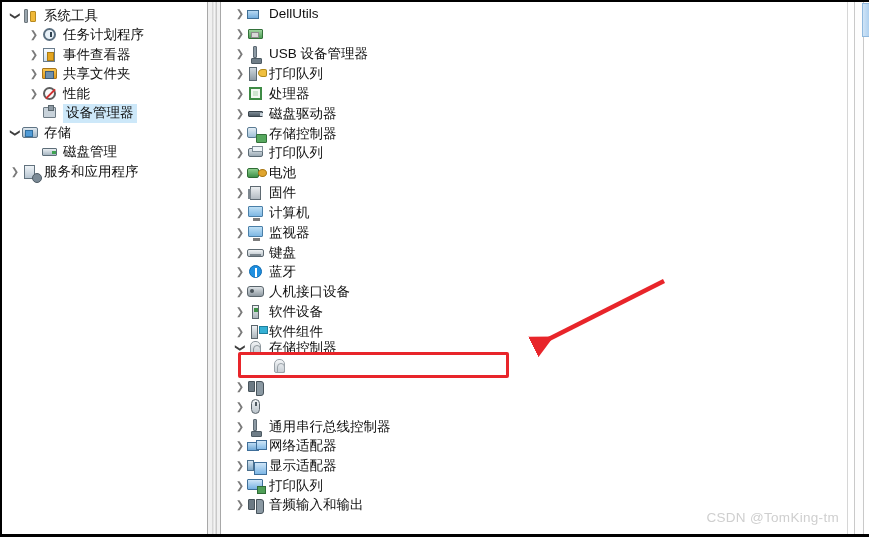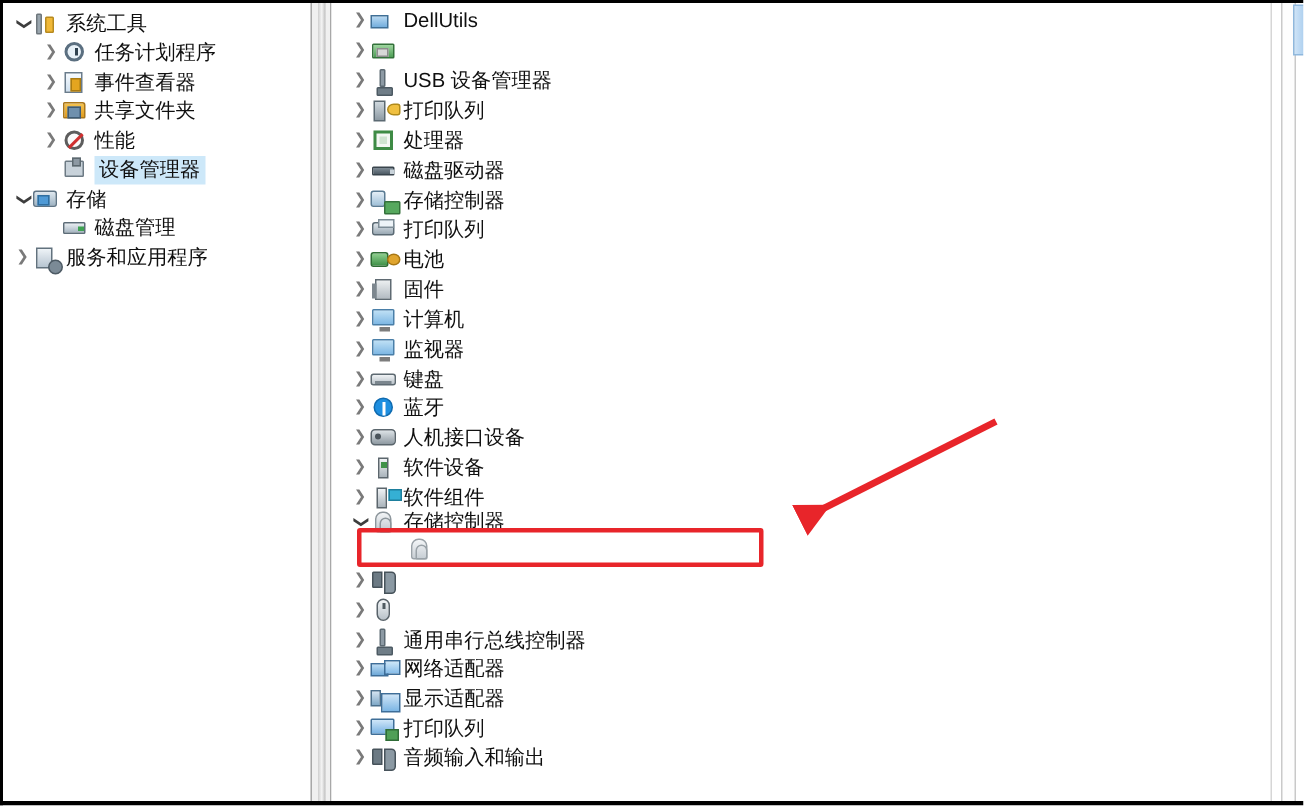--- a/index.html
+++ b/index.html
@@ -467,14 +467,15 @@
 
   <svg id="red-arrow" viewBox="0 0 160 90" xmlns="http://www.w3.org/2000/svg">
     <defs>
       <marker id="ah" markerWidth="5" markerHeight="5" refX="3.6" refY="2.5" orient="auto">
         <path d="M5,0 L5,5 L0,2.5 z" fill="#e8252a"></path>
       </marker>
     </defs>
     <line x1="142" y1="11" x2="17" y2="74" stroke="#e8252a" stroke-width="4.6" stroke-linecap="butt" marker-end="url(#ah)"></line>
   </svg>
 
+  <div id="watermark">CSDN @TomKing-tm</div>
 
 </div>
 
 </body></html>

